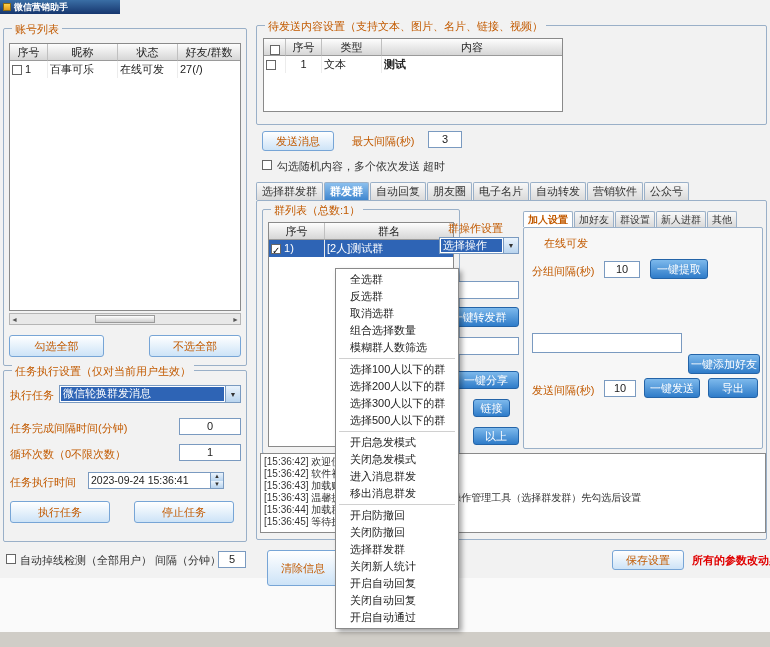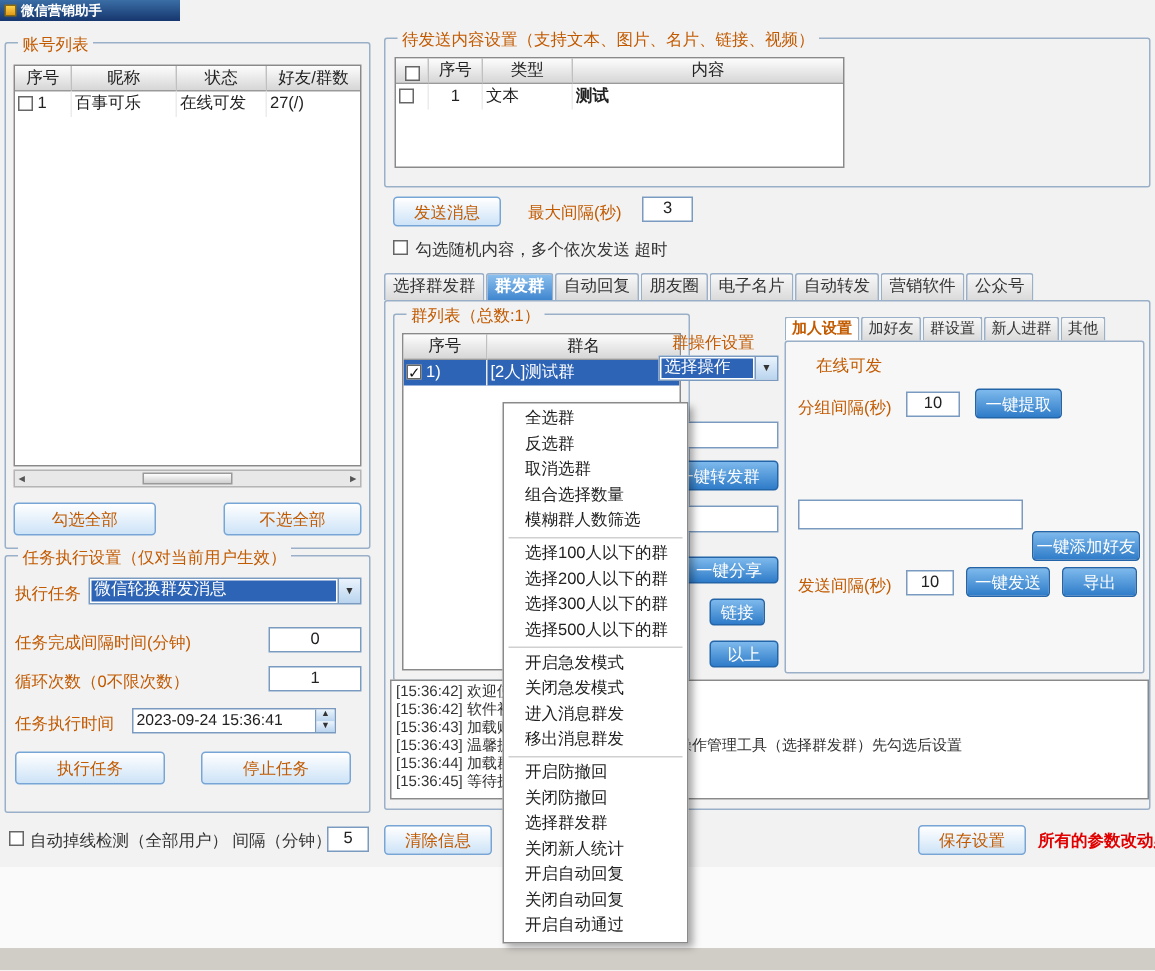--- a/index.html
+++ b/index.html
@@ -216,21 +216,21 @@
 
   <div class="log">
     <div>[15:36:42] 欢迎使用本软件！</div>
     <div>[15:36:42] 软件初始化完成</div>
     <div>[15:36:43] 加载账号列表成功</div>
     <div>[15:36:43] 温馨提示：换人去群发，点击群操作管理工具（选择群发群）先勾选后设置</div>
     <div>[15:36:44] 加载群列表成功</div>
     <div>[15:36:45] 等待执行任务</div>
   </div>
 
-  <div class="btn-light" style="left:256px; top:550px; width:72px; height:20px;">清除信息</div>
+  <div class="btn-light" style="left:267px; top:550px; width:72px; height:36px;">清除信息</div>
   <div class="btn-light" style="left:612px; top:550px; width:72px; height:20px;">保存设置</div>
   <span class="warning" style="left:692px; top:553px;">所有的参数改动必须保存</span>
 
   <div class="menu">
     <div class="mi">全选群</div>
     <div class="mi">反选群</div>
     <div class="mi">取消选群</div>
     <div class="mi">组合选择数量</div>
     <div class="mi">模糊群人数筛选</div>
     <div class="msep"></div>

